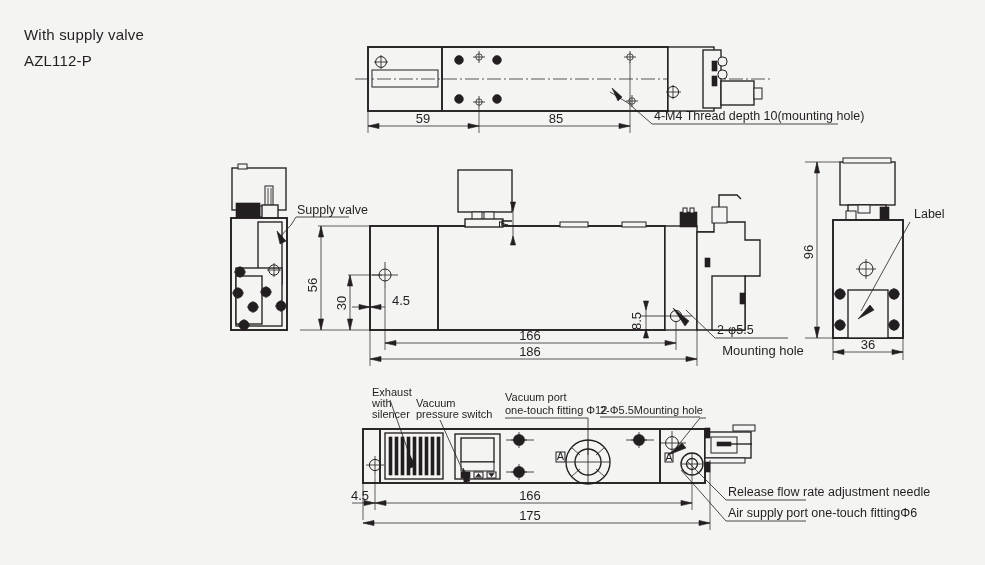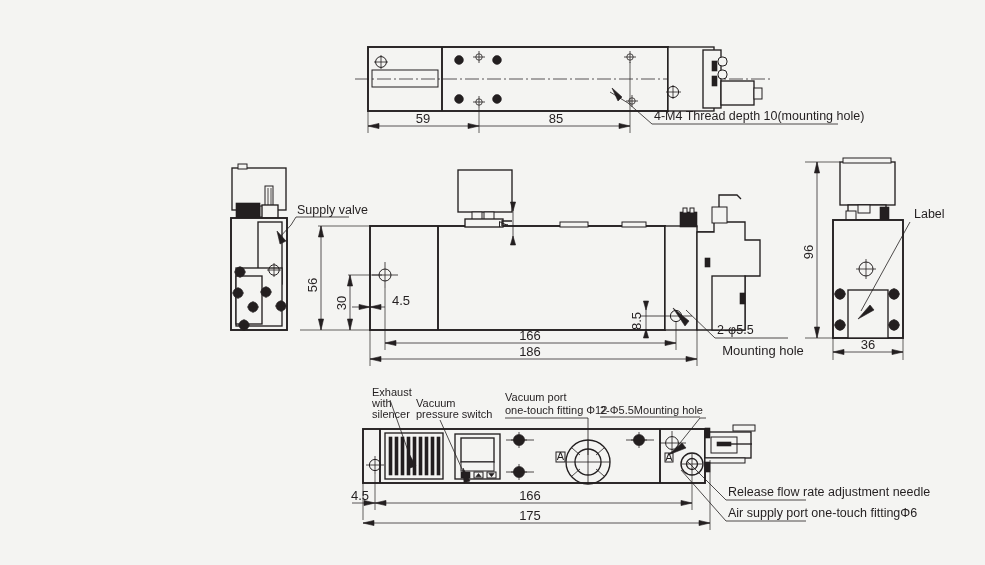--- a/index.html
+++ b/index.html
@@ -32,20 +32,24 @@
   .fillwht-md{fill:#f4f4f2;stroke:#231f20;stroke-width:1.35;}
   text.dimtxt{font-family:"Liberation Sans",sans-serif;font-size:13px;fill:#231f20;}
   text.notetxt{font-family:"Liberation Sans",sans-serif;font-size:11px;fill:#231f20;}
   text.notetxt-lg{font-family:"Liberation Sans",sans-serif;font-size:12.5px;fill:#231f20;}
 </style>
 </head>
 <body>
 
 <div id="root">
 
+  <div class="title-block">
+    <div class="title-line">With supply valve</div>
+    <div class="title-line">AZL112-P</div>
+  </div>
 
   <svg class="sheet" viewBox="0 0 985 565">
 
     <g>
 
       <rect class="fillwht-hvy" x="368" y="47" width="300" height="64"></rect>
 
       <line class="ln-hvy" x1="442" y1="47" x2="442" y2="111"></line>
 
       <rect class="fillwht" x="372" y="70" width="66" height="17"></rect>

